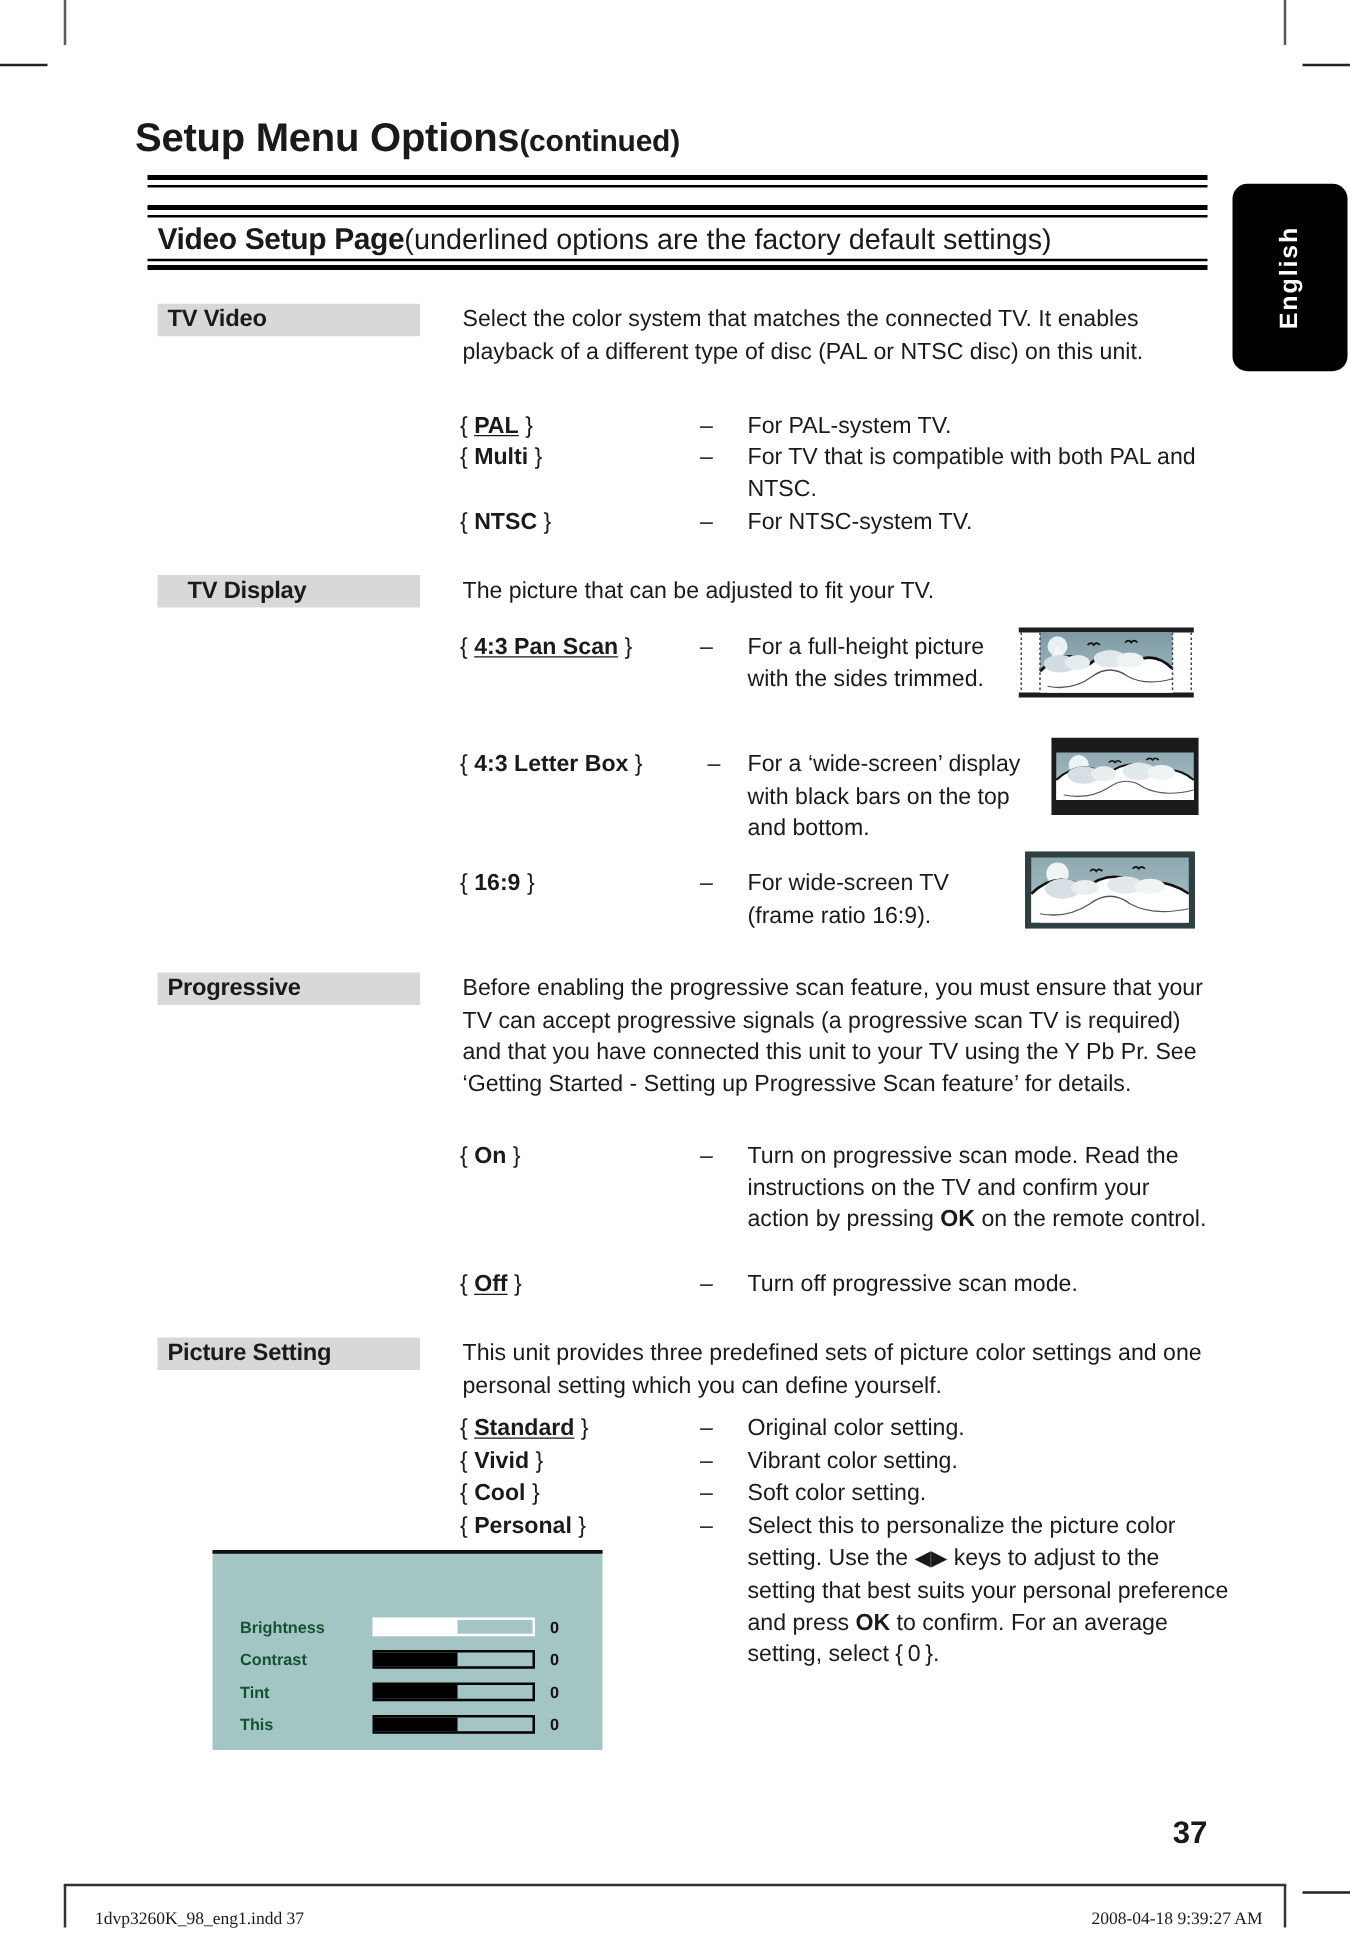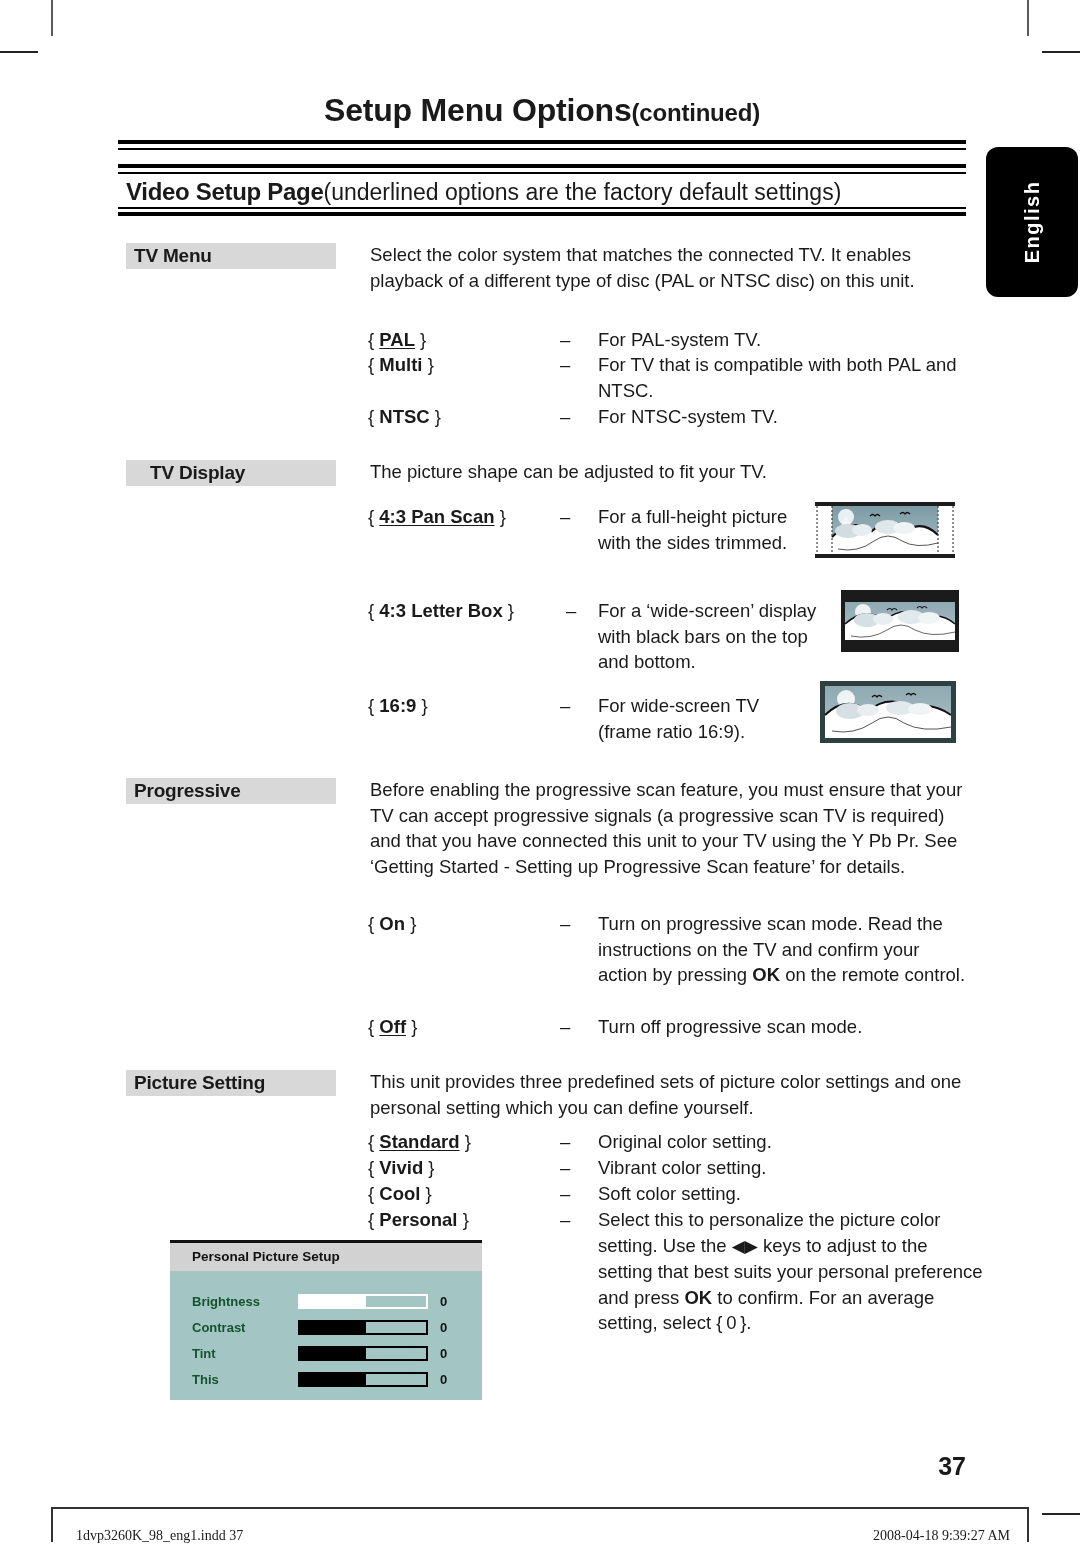--- a/index.html
+++ b/index.html
@@ -20,24 +20,24 @@
   .crop {
     position: absolute;
     background: #5a5a5a;
   }
   .crop-v { width: 2px; height: 36px; }
   .crop-h { height: 2px; width: 38px; background: #222; }
 
   
   #page-title {
     position: absolute;
-    left: 122px;
+    left: 108px;
     top: 92px;
     width: 840px;
-    text-align: center;
+    text-align: left;
     font-size: 32px;
     font-weight: bold;
     letter-spacing: -0.2px;
     white-space: nowrap;
   }
   #page-title .cont {
     font-size: 24px;
     font-weight: bold;
   }
 
@@ -285,21 +285,21 @@
   <span class="band-title">Video Setup Page</span><span class="band-sub">(underlined options are the factory default settings)</span>
 </div>
 
 <div class="rule-thin" style="top:207px;"></div>
 <div class="rule-thick" style="top:212px;"></div>
 
 <div id="english-tab">
   <span>English</span>
 </div>
 
-<div class="sec-label" style="top:243px;">TV Menu</div>
+<div class="sec-label" style="top:243px;">TV Video</div>
 <div class="intro" style="top:242px;">Select the color system that matches the connected TV. It enables playback of a different type of disc (PAL or NTSC disc) on this unit.</div>
 
 <div class="opt" style="top:327px;">
   <span>{</span>
   <b><u>PAL</u></b>
   <span>}</span>
 </div>
 <div class="dash" style="top:327px;">–</div>
 <div class="desc" style="top:327px;">For PAL-system TV.</div>
 
@@ -313,21 +313,21 @@
 
 <div class="opt" style="top:404px;">
   <span>{</span>
   <b>NTSC</b>
   <span>}</span>
 </div>
 <div class="dash" style="top:404px;">–</div>
 <div class="desc" style="top:404px;">For NTSC-system TV.</div>
 
 <div class="sec-label" style="top:460px;padding-left:24px;">TV Display</div>
-<div class="intro" style="top:459px;">The picture shape can be adjusted to fit your TV.</div>
+<div class="intro" style="top:459px;">The picture that can be adjusted to fit your TV.</div>
 
 <div class="opt" style="top:504px;">
   <span>{</span>
   <b><u>4:3 Pan Scan</u></b>
   <span>}</span>
 </div>
 <div class="dash" style="top:504px;">–</div>
 <div class="desc" style="top:504px; width:215px;">For a full-height picture with the sides trimmed.</div>
 
 <div class="thumb" style="left:812px; top:497px; width:146px; height:68px;">
@@ -493,21 +493,20 @@
   <b>Personal</b>
   <span>}</span>
 </div>
 <div class="dash" style="top:1207px;">–</div>
 <div class="desc wide" style="top:1207px;">
   <span>Select this to personalize the picture color setting. Use the </span><span class="arrows">◀▶</span><span> keys to adjust to the setting that best suits your personal preference and press </span><b>OK</b><span> to confirm. For an average setting, select { 0 }.</span>
 </div>
 
 <div id="pps-panel">
   <div id="pps-topline"></div>
-  <div id="pps-header">Personal Picture Setup</div>
 
   <div class="pps-row" style="top:52px;">
     <span class="pps-name">Brightness</span>
     <span class="pps-bar sel">
       <span class="pps-fill" style="width:52%; background:#ffffff;"></span>
     </span>
     <span class="pps-val">0</span>
   </div>
 
   <div class="pps-row" style="top:78px;">

